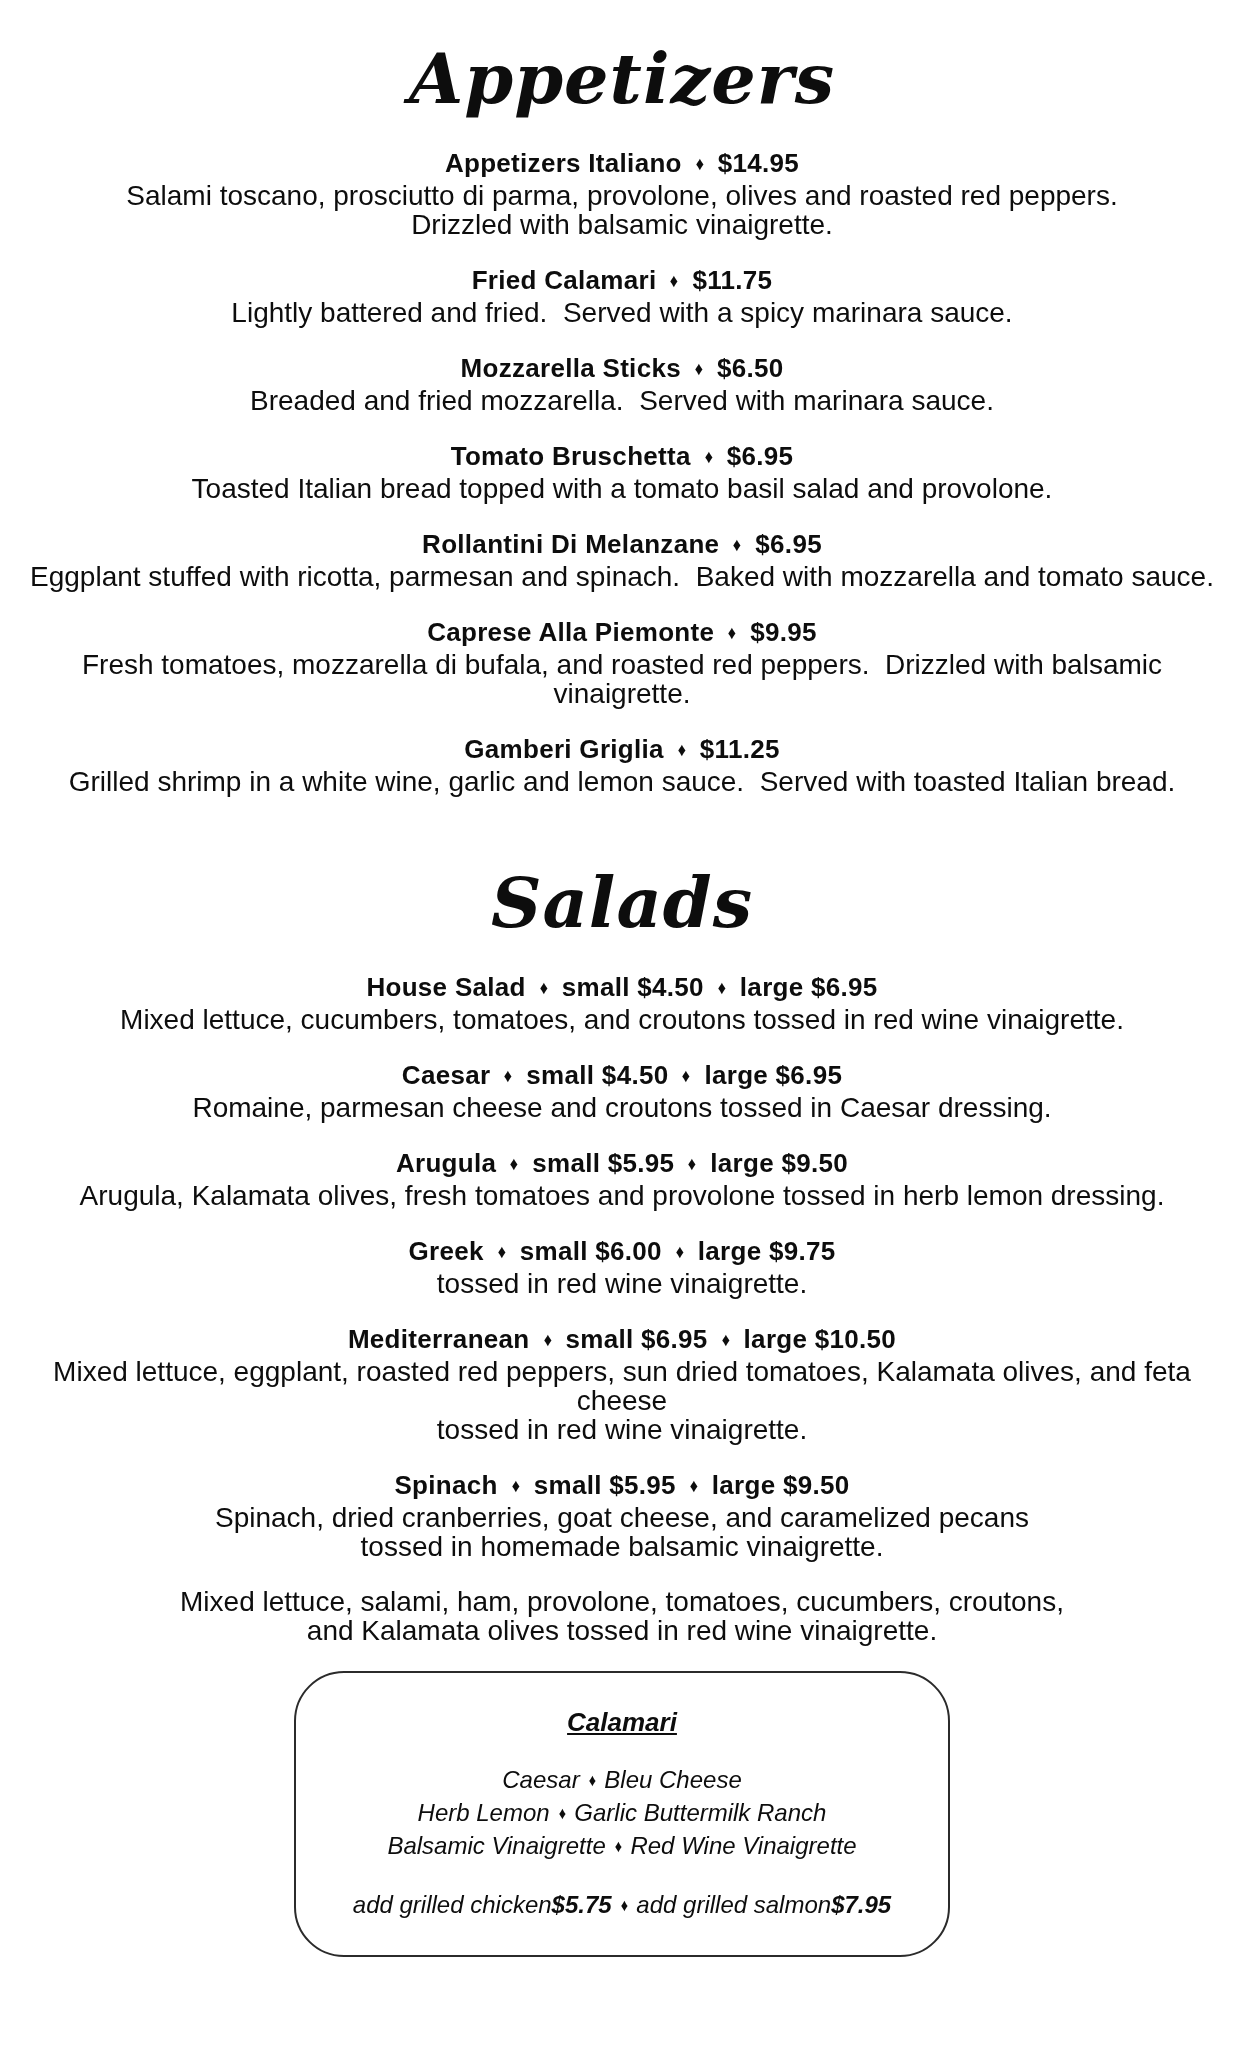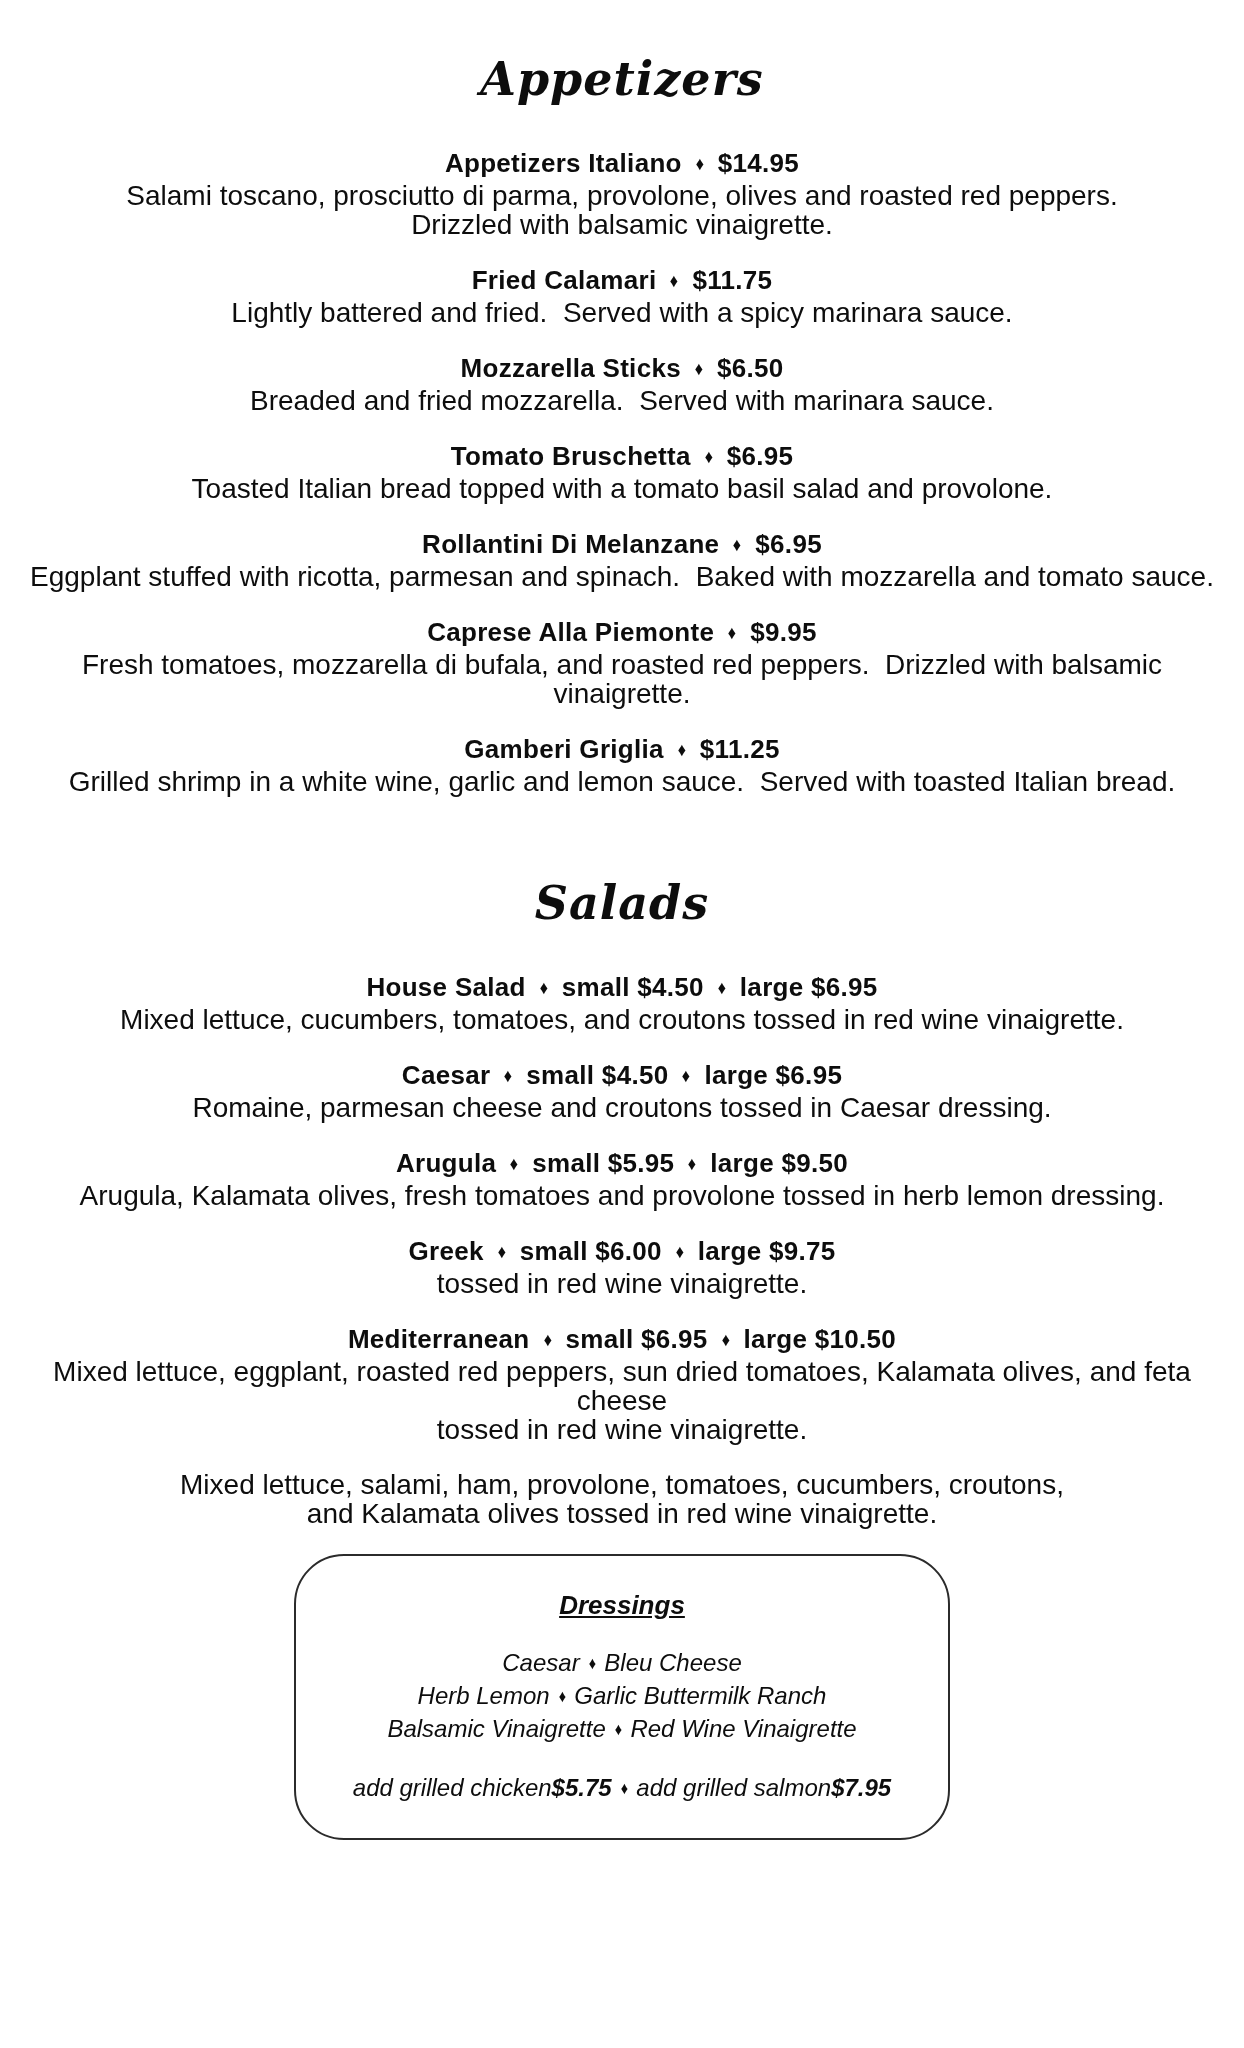--- a/index.html
+++ b/index.html
@@ -16,21 +16,21 @@
     padding-top: 46px;
     text-align: center;
     box-sizing: border-box;
   }
   .menu-section { padding: 0 10px; }
   .section-salads { margin-top: 74px; }
   .section-title {
     font-family: "DejaVu Serif", serif;
     font-style: italic;
     font-weight: 700;
-    font-size: 46px;
+    font-size: 70px;
     line-height: 66px;
     letter-spacing: 1px;
     margin: 0 0 36px 0;
   }
   .item { margin-bottom: 26px; }
   .item-heading {
     font-weight: 700;
     font-size: 26px;
     line-height: 30px;
     letter-spacing: 0.3px;
@@ -149,29 +149,34 @@
       <div class="item-heading"><span>Greek</span><span class="dia">♦</span><span>small $6.00</span><span class="dia">♦</span><span>large $9.75</span></div>
       <div class="desc">tossed in red wine vinaigrette.</div>
     </div>
 
     <div class="item">
       <div class="item-heading"><span>Mediterranean</span><span class="dia">♦</span><span>small $6.95</span><span class="dia">♦</span><span>large $10.50</span></div>
       <div class="desc">Mixed lettuce, eggplant, roasted red peppers, sun dried tomatoes, Kalamata olives, and feta cheese</div>
       <div class="desc">tossed in red wine vinaigrette.</div>
     </div>
 
+    <div class="item">
+      <div class="item-heading"><span>Spinach</span><span class="dia">♦</span><span>small $5.95</span><span class="dia">♦</span><span>large $9.50</span></div>
+      <div class="desc">Spinach, dried cranberries, goat cheese, and caramelized pecans</div>
+      <div class="desc">tossed in homemade balsamic vinaigrette.</div>
+    </div>
 
     <div class="item">
       <div class="desc">Mixed lettuce, salami, ham, provolone, tomatoes, cucumbers, croutons,</div>
       <div class="desc">and Kalamata olives tossed in red wine vinaigrette.</div>
     </div>
   </div>
 
   <div class="dressings">
-    <div class="d-title">Dressings</div>
+    <div class="d-title">Calamari</div>
 
     <div class="d-row"><span>Caesar</span><span class="dia d-dia">♦</span><span>Bleu Cheese</span></div>
     <div class="d-row"><span>Herb Lemon</span><span class="dia d-dia">♦</span><span>Garlic Buttermilk Ranch</span></div>
     <div class="d-row"><span>Balsamic Vinaigrette</span><span class="dia d-dia">♦</span><span>Red Wine Vinaigrette</span></div>
 
     <div class="d-addons"><span>add grilled chicken</span><span class="ad-price">$5.75</span><span class="dia d-dia">♦</span><span>add grilled salmon</span><span class="ad-price">$7.95</span></div>
   </div>
 
 </div>
 

